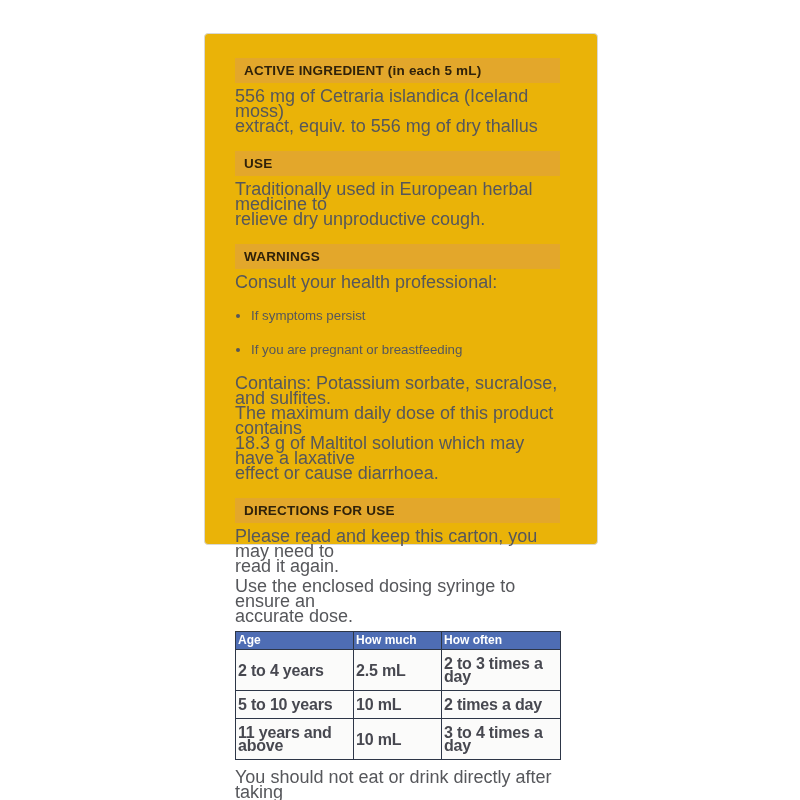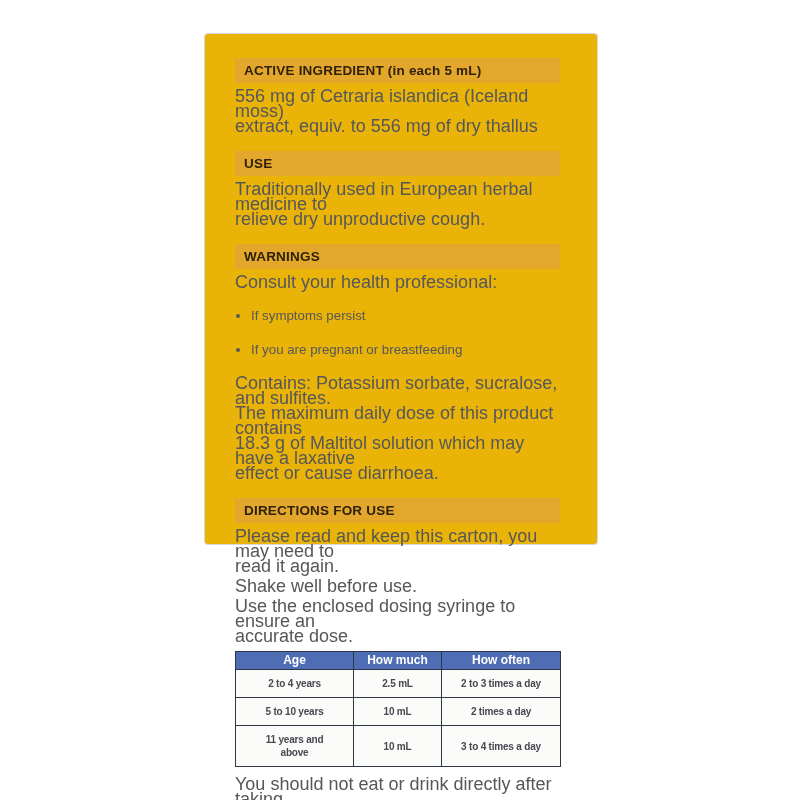--- a/index.html
+++ b/index.html
@@ -63,35 +63,35 @@
     margin: 18px 0;
   }
   table.dosage {
     border-collapse: collapse;
     margin: 7px 0 10px 0;
     table-layout: fixed;
     width: 325px;
   }
   table.dosage th, table.dosage td {
     border: 1.5px solid #2d3647;
-    text-align: center;
+    text-align: left;
     vertical-align: middle;
   }
   table.dosage th {
     background: #4e6db4;
     color: #ffffff;
     font-size: 12px;
     font-weight: bold;
     padding: 2px 2px;
     line-height: 13px;
   }
   table.dosage td {
     background: #fbfbfa;
     color: #474850;
-    font-size: 10px;
+    font-size: 16px;
     font-weight: bold;
     letter-spacing: -0.2px;
     padding: 7px 2px;
     line-height: 13px;
     white-space: pre-line;
   }
   col.c-age { width: 118px; }
   col.c-much { width: 88px; }
   col.c-often { width: 119px; }
   .continued-row {
@@ -137,21 +137,20 @@
       <p class="para last">Contains: Potassium sorbate, sucralose, and sulfites.
 The maximum daily dose of this product contains
 18.3 g of Maltitol solution which may have a laxative
 effect or cause diarrhoea.</p>
     </div>
 
     <div class="section">
       <div class="bar">DIRECTIONS FOR USE</div>
       <p class="para">Please read and keep this carton, you may need to
 read it again.</p>
-      <p class="para">Shake well before use.</p>
       <p class="para">Use the enclosed dosing syringe to ensure an
 accurate dose.</p>
 
       <table class="dosage">
         <colgroup>
           <col class="c-age">
             <col class="c-much">
             <col class="c-often">
         </colgroup>
         <thead>

